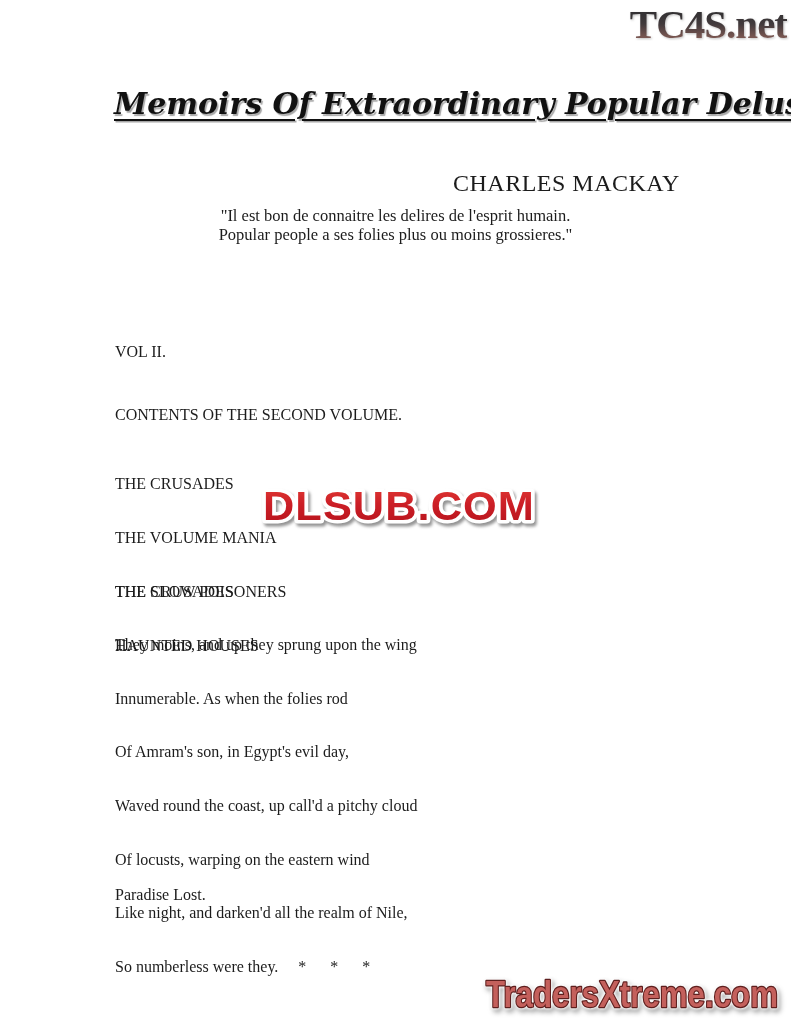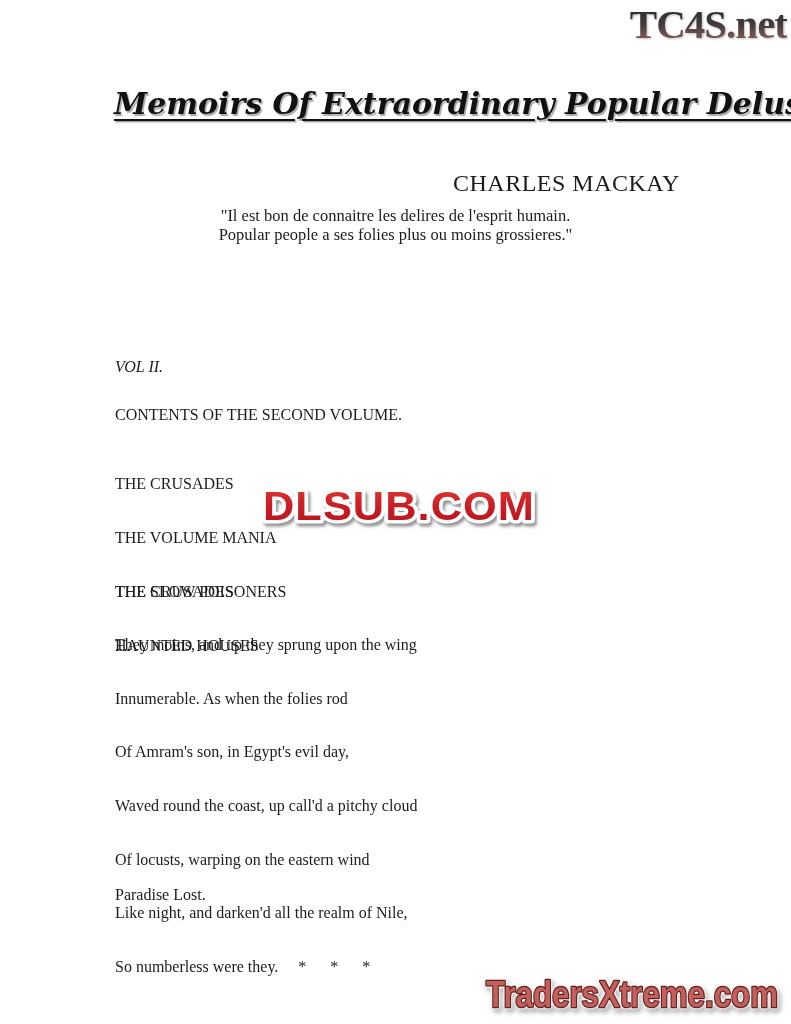--- a/index.html
+++ b/index.html
@@ -77,21 +77,21 @@
   }
 
   .body-text {
     position: absolute;
     left: 115px;
     font-size: 16px;
     line-height: 18px;
     white-space: pre-wrap;
   }
 
-  .vol-label       { top: 358px; font-style: italic; }
+  .vol-label       { top: 343px; }
   .contents-head   { top: 406px; }
   .contents-list   { top: 439px; }
   .section-head    { top: 547px; }
   .poem            { top: 600px; line-height: 17.9px; }
   .poem-attr       { top: 886px; }
 
   
   .dlsub-logo {
     position: absolute;
     left: 254px;

